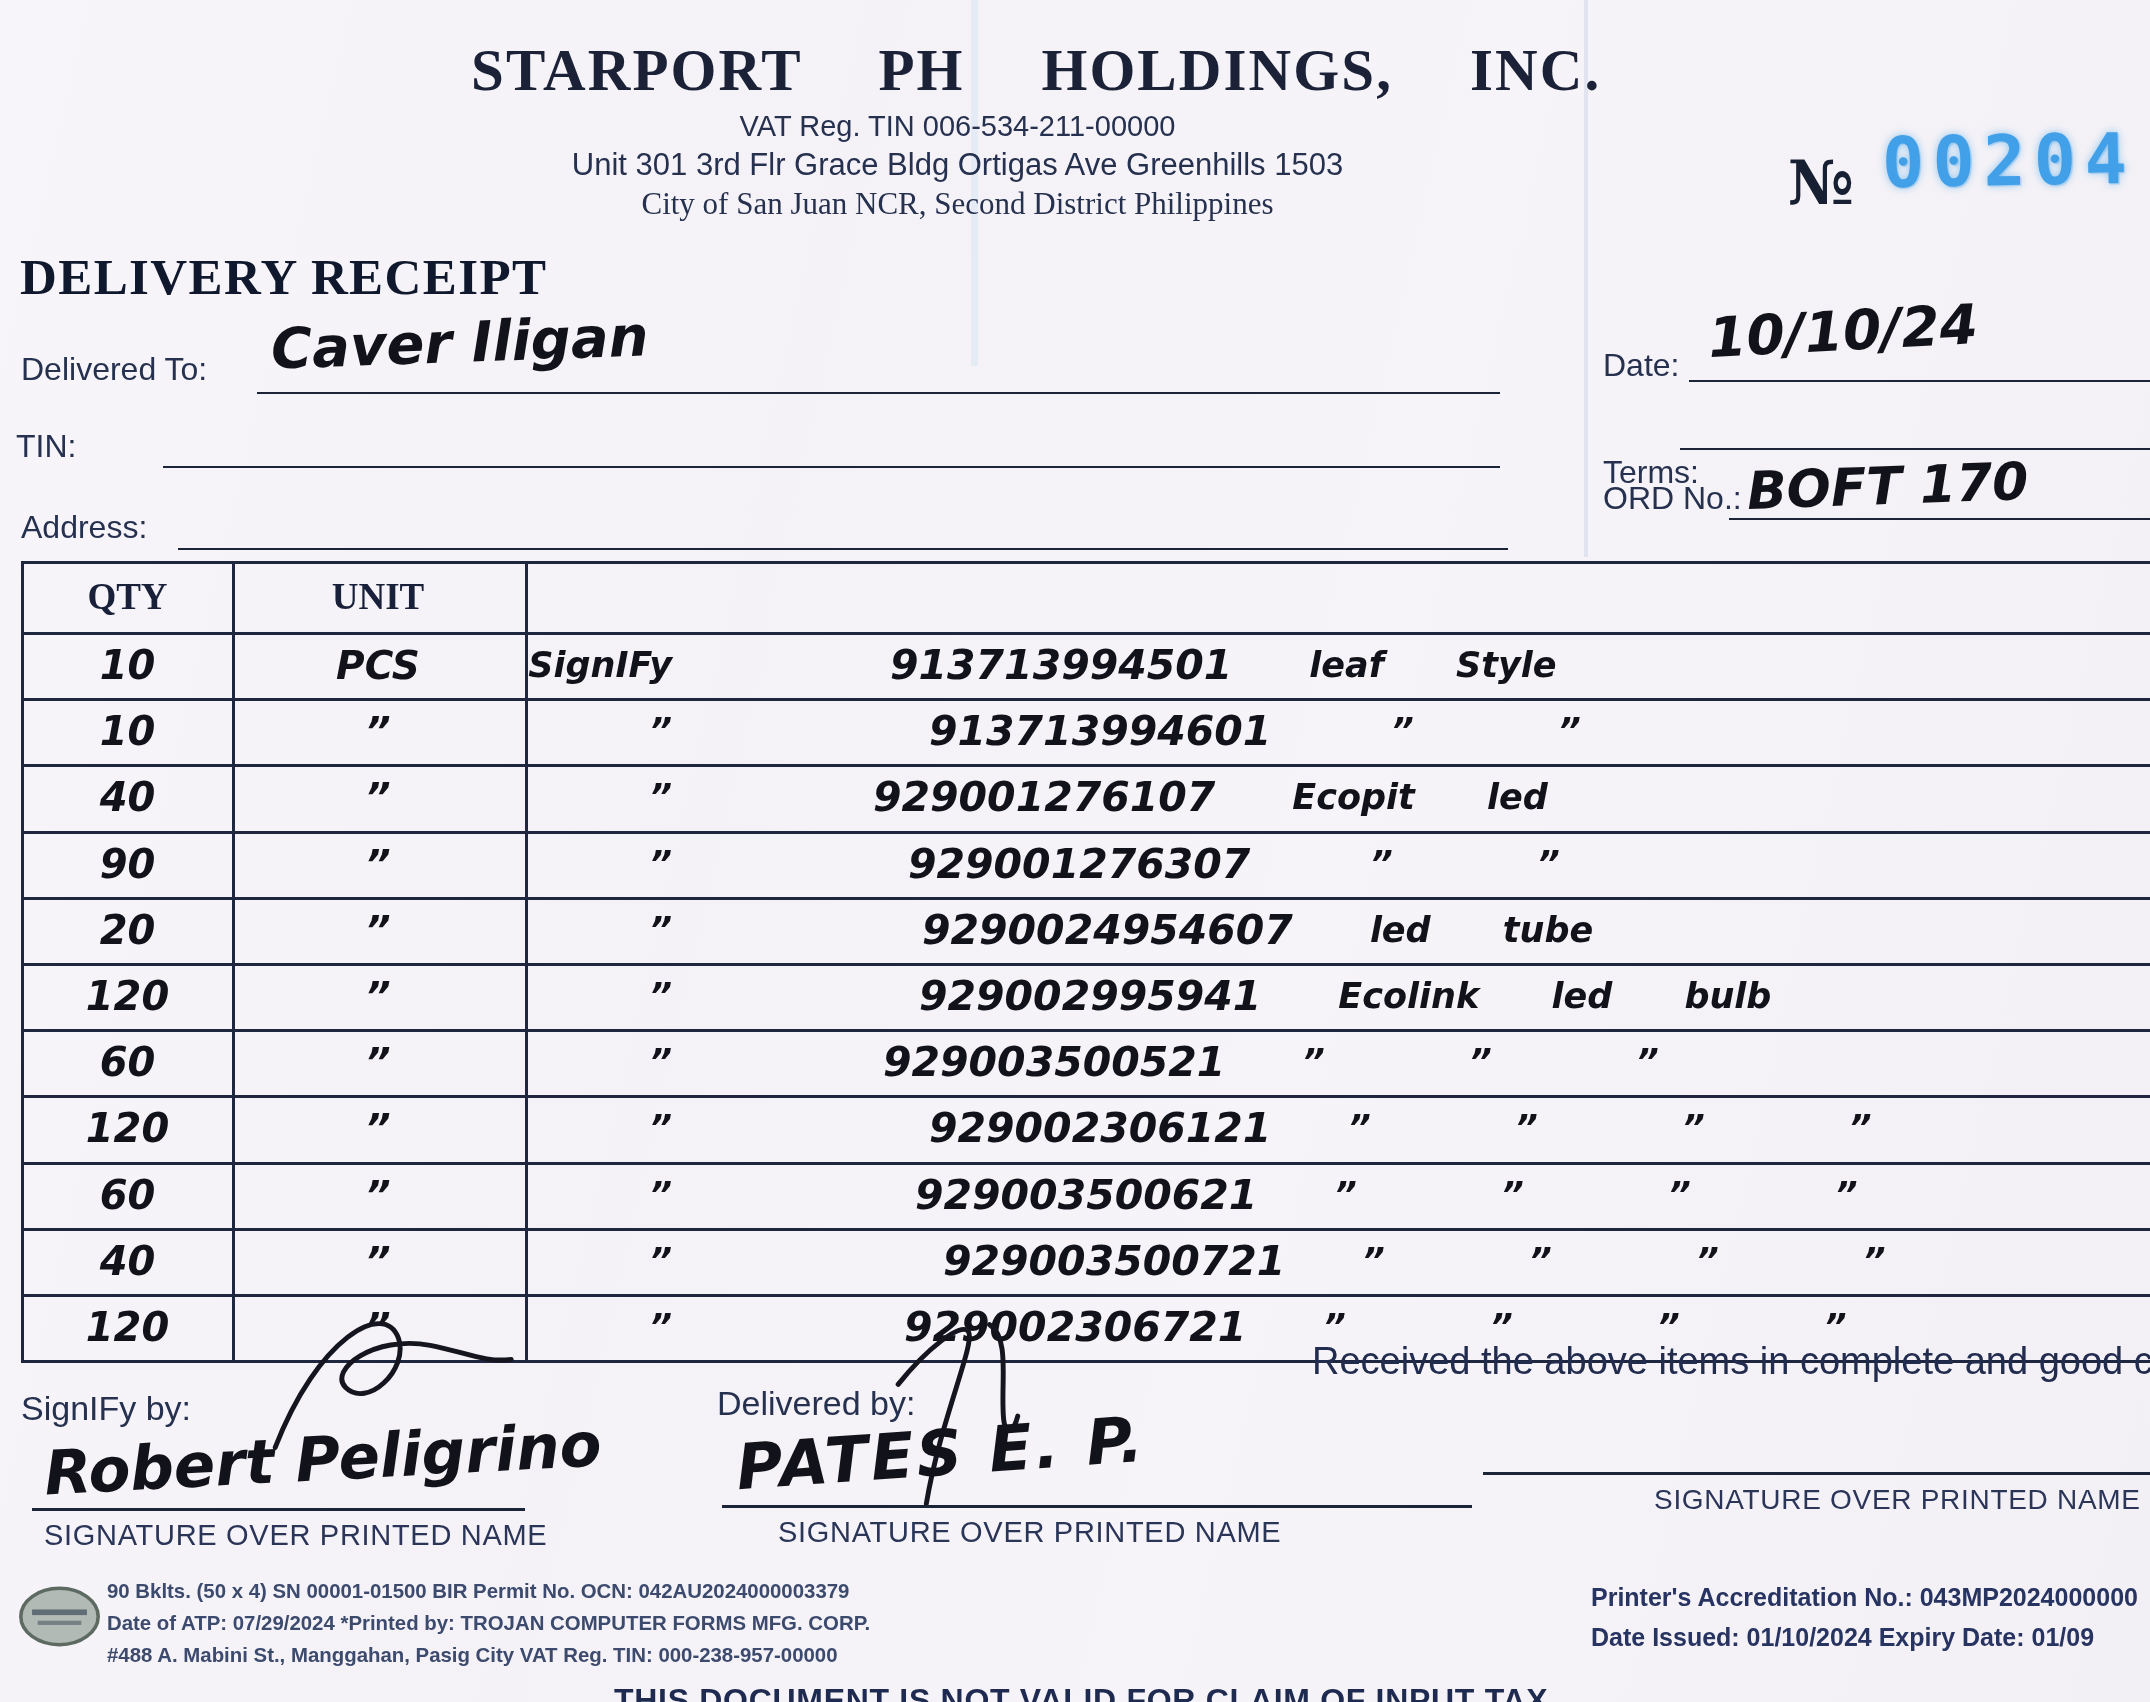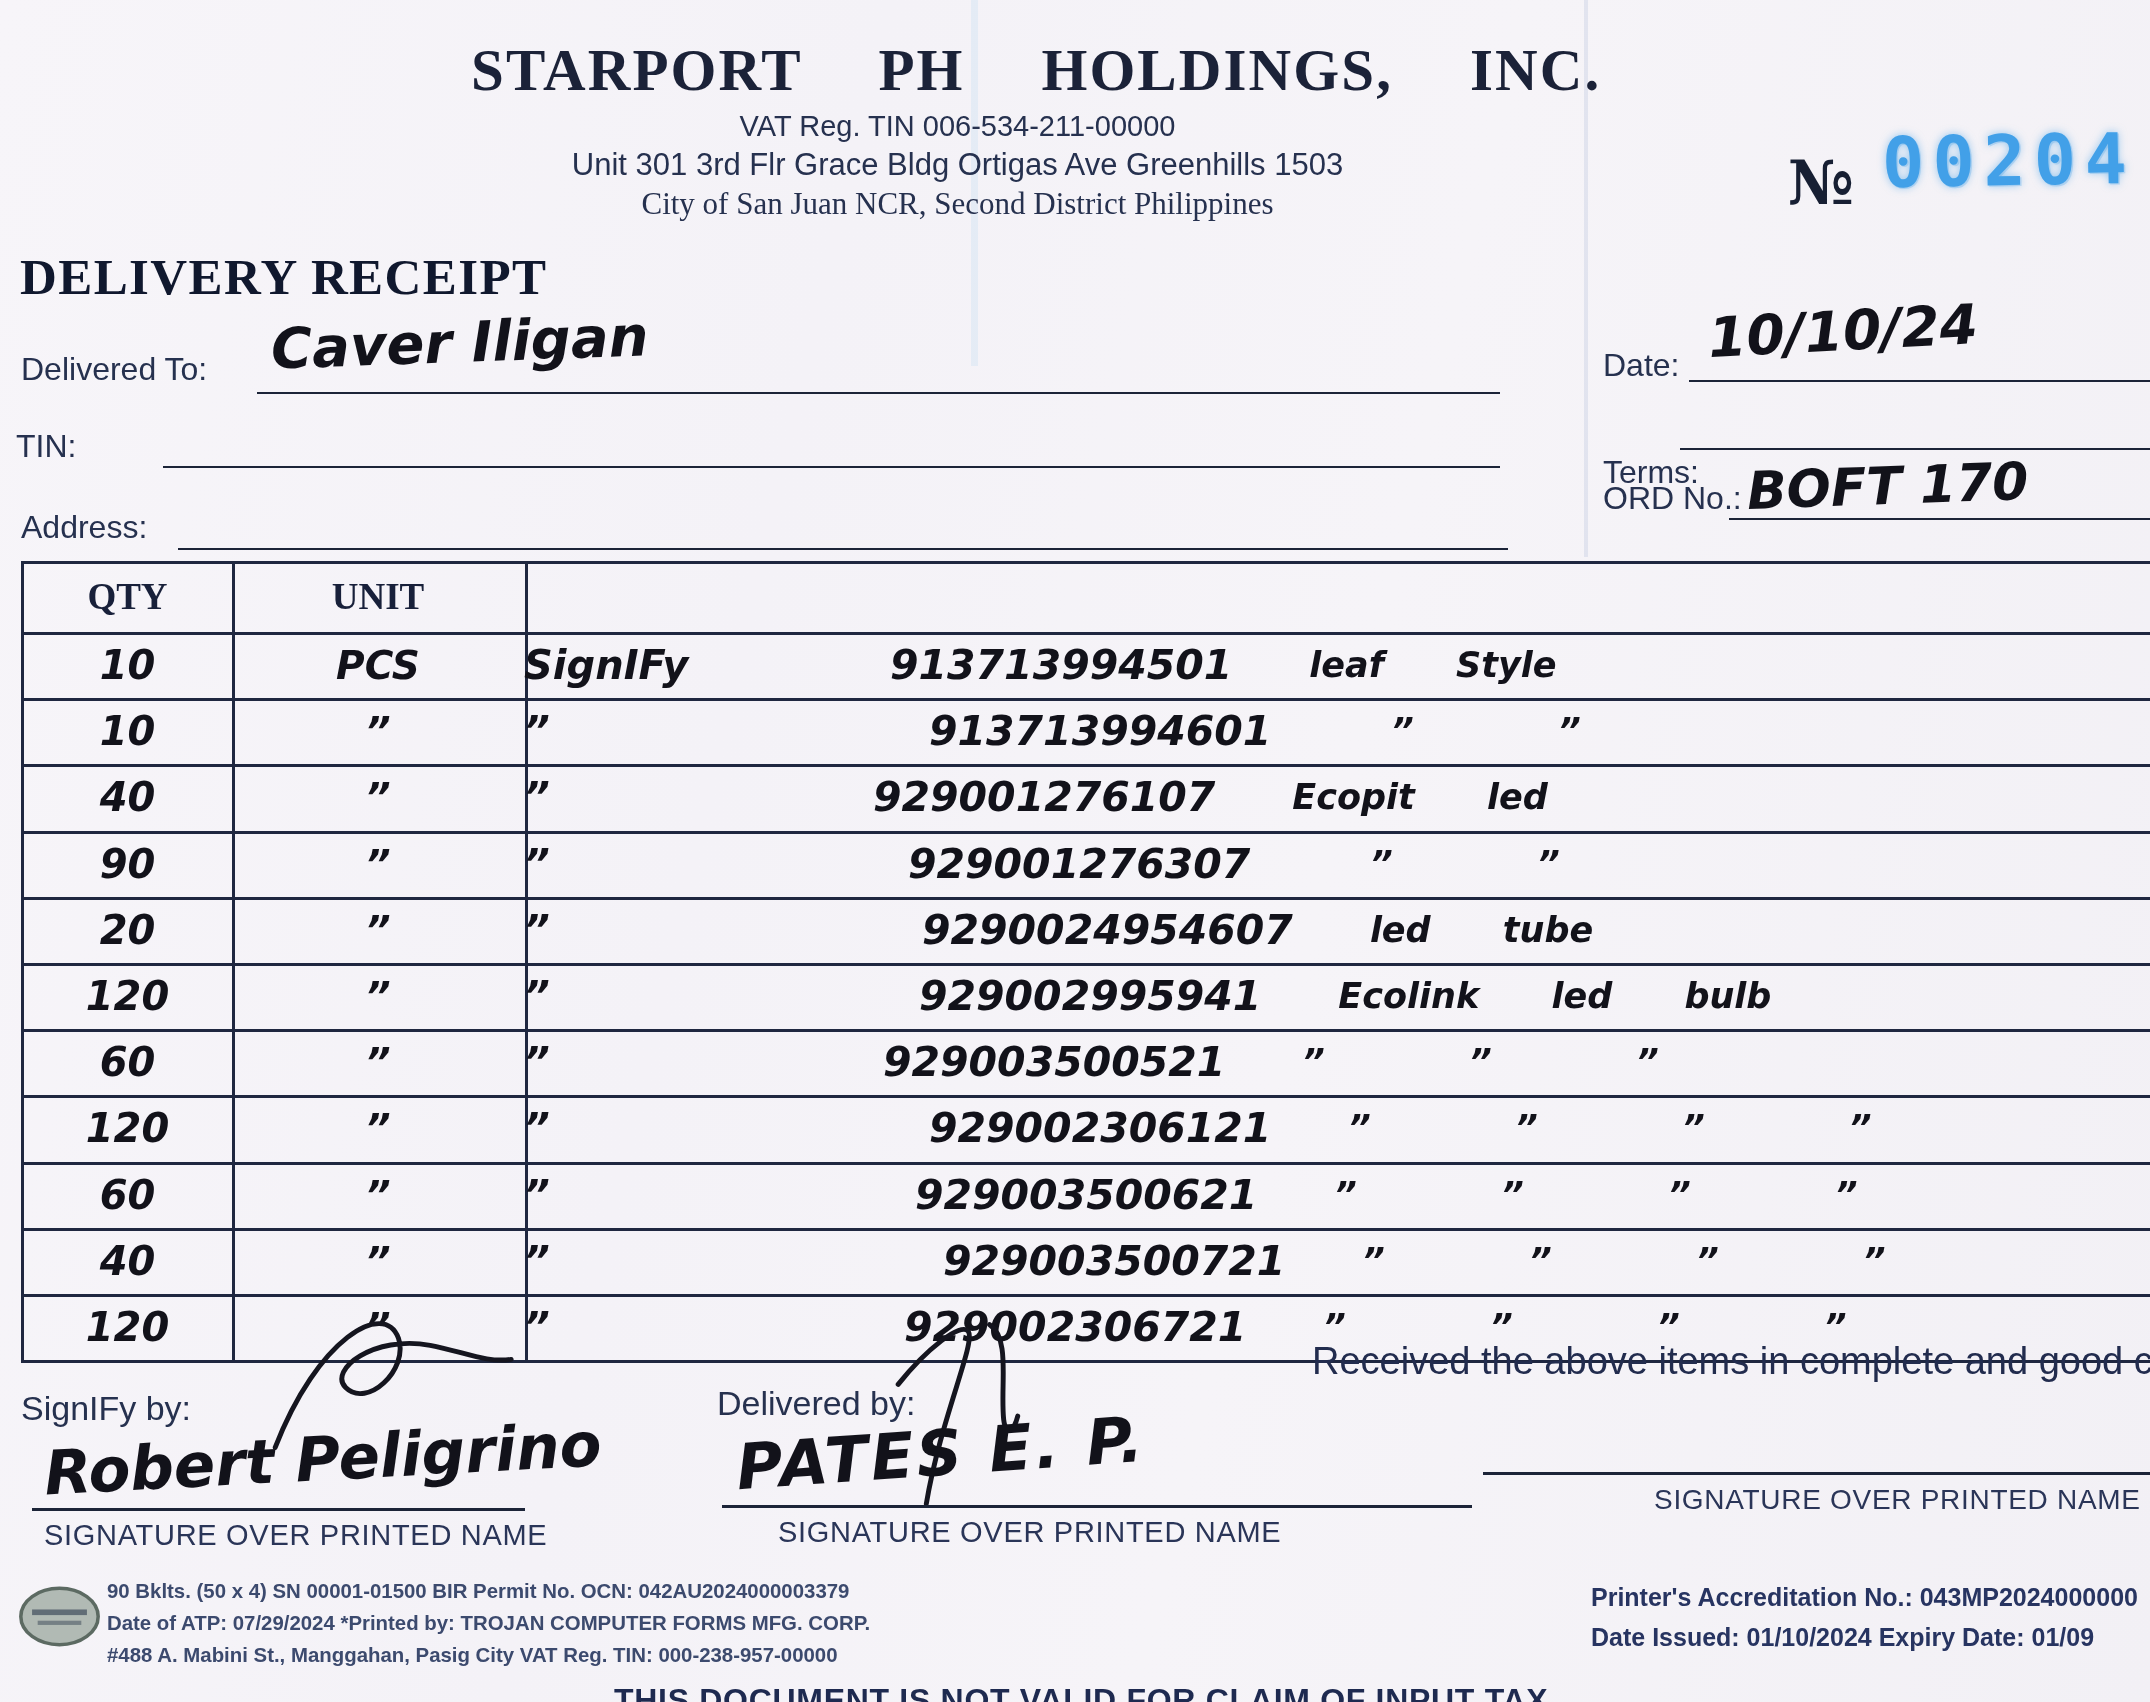--- a/index.html
+++ b/index.html
@@ -43,21 +43,21 @@
   
   .trow{position:absolute;left:23px;width:2127px;height:66px;display:grid;grid-template-columns:209px 292px 1fr;align-items:center;}
   .thead{height:70px;}
   .cell-qty{text-align:center;}
   .cell-unit{text-align:center;}
   .cell-desc{position:relative;display:flex;align-items:center;}
   .thead .cell-qty,.thead .cell-unit{font-family:"Liberation Serif",serif;font-weight:700;font-size:37px;color:#18203a;}
   .thead .cell-desc{font-family:"Liberation Serif",serif;font-weight:700;font-size:34px;color:#18203a;letter-spacing:11.3px;justify-content:center;}
   .qty{font-size:40px;font-style:italic;}
   .unit{font-size:39px;}
-  .prefix{width:148px;text-align:left;font-size:40px;}
+  .prefix{width:148px;text-align:right;font-size:35px;}
   .code{font-size:41px;margin-left:218px;}
   .name{font-size:35px;margin-left:77px;white-space:pre;word-spacing:60px;}
   .tbody .trow:nth-of-type(2) .code{margin-left:257px;}
   .tbody .trow:nth-of-type(3) .code{margin-left:201px;}
   .tbody .trow:nth-of-type(4) .code{margin-left:236px;}
   .tbody .trow:nth-of-type(5) .code{margin-left:250px;}
   .tbody .trow:nth-of-type(6) .code{margin-left:247px;}
   .tbody .trow:nth-of-type(7) .code{margin-left:211px;}
   .tbody .trow:nth-of-type(8) .code{margin-left:257px;}
   .tbody .trow:nth-of-type(9) .code{margin-left:243px;}

